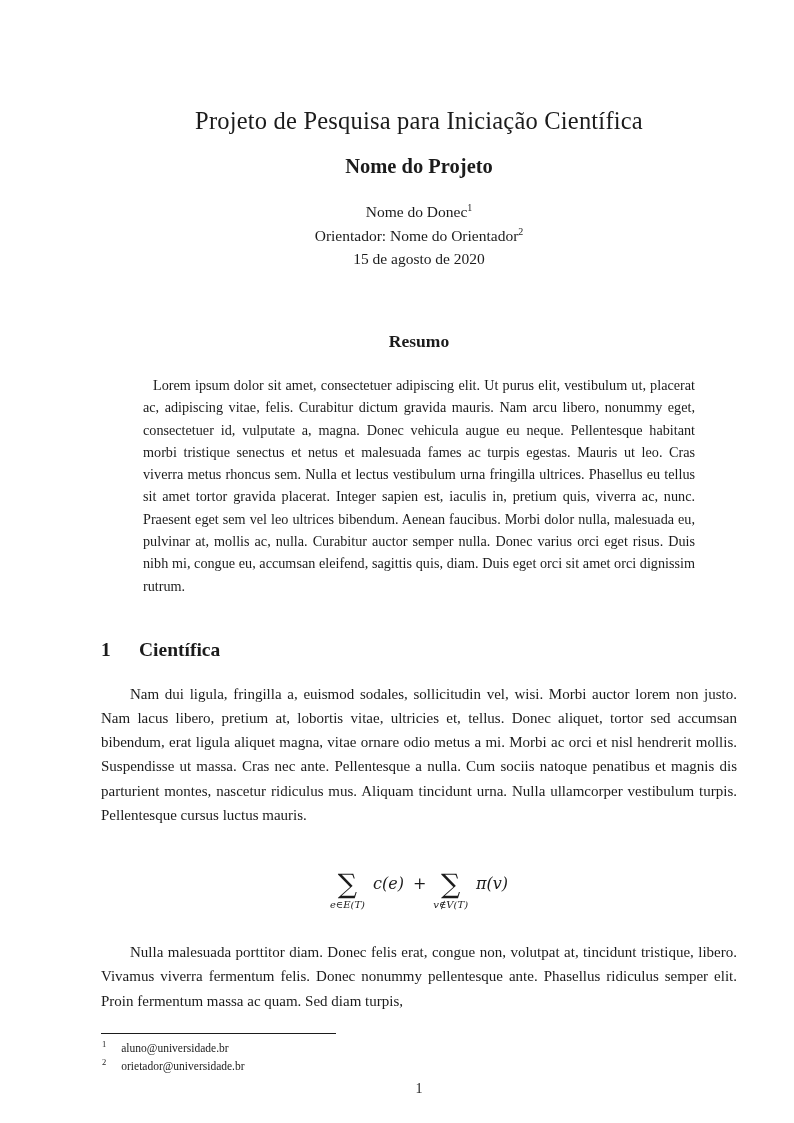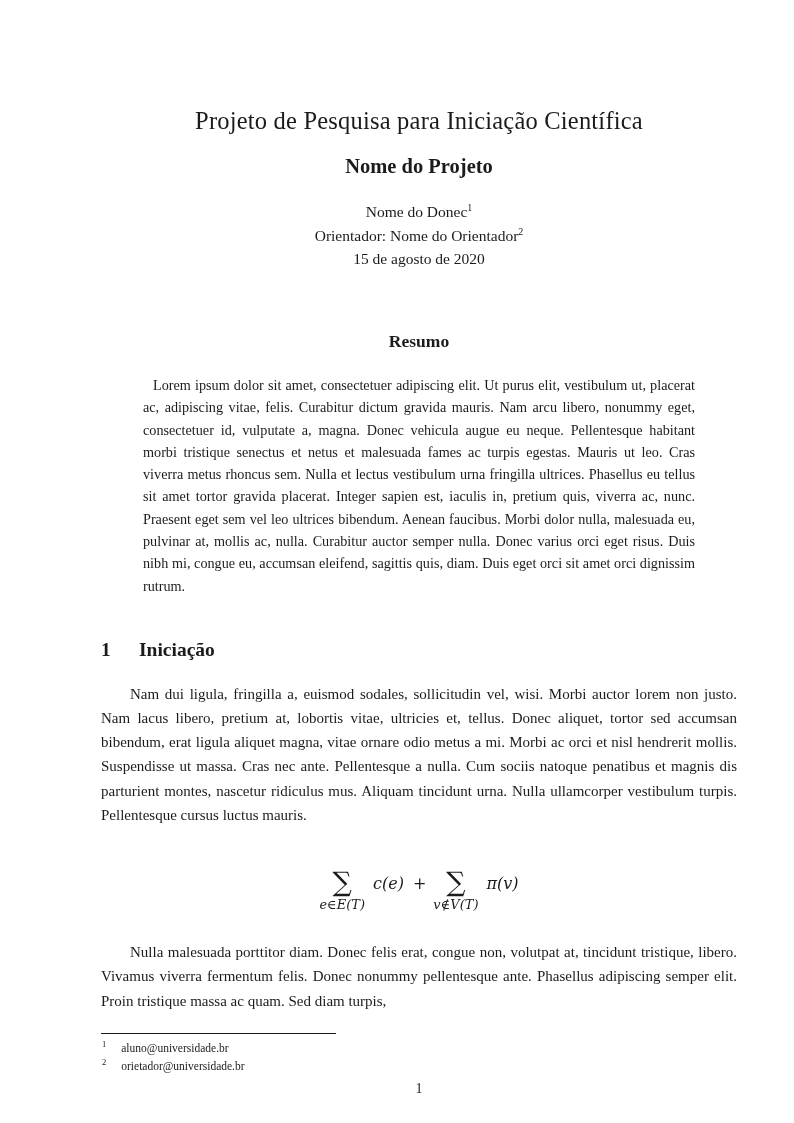--- a/index.html
+++ b/index.html
@@ -85,21 +85,21 @@
     display: inline-flex;
     flex-direction: column;
     align-items: center;
   }
   .sigma {
     font-family: "DejaVu Serif", "DejaVu Sans", serif;
     font-size: 27px;
     line-height: 1.05;
   }
   .limits {
-    font-size: 13px;
+    font-size: 10px;
     font-style: italic;
     font-family: "DejaVu Serif", "DejaVu Sans", serif;
     margin-top: 1px;
     white-space: nowrap;
   }
   .term, .op {
     font-style: italic;
     font-size: 16px;
     font-family: "DejaVu Serif", serif;
     transform: translateY(-7px);
@@ -153,39 +153,39 @@
         <div class="author-line">15 de agosto de 2020</div>
       </div>
     </header>
 
     <section class="abstract">
       <h2 class="abstract-heading">Resumo</h2>
       <p class="abstract-text">Lorem ipsum dolor sit amet, consectetuer adipiscing elit. Ut purus elit, vestibulum ut, placerat ac, adipiscing vitae, felis. Curabitur dictum gravida mauris. Nam arcu libero, nonummy eget, consectetuer id, vulputate a, magna. Donec vehicula augue eu neque. Pellentesque habitant morbi tristique senectus et netus et malesuada fames ac turpis egestas. Mauris ut leo. Cras viverra metus rhoncus sem. Nulla et lectus vestibulum urna fringilla ultrices. Phasellus eu tellus sit amet tortor gravida placerat. Integer sapien est, iaculis in, pretium quis, viverra ac, nunc. Praesent eget sem vel leo ultrices bibendum. Aenean faucibus. Morbi dolor nulla, malesuada eu, pulvinar at, mollis ac, nulla. Curabitur auctor semper nulla. Donec varius orci eget risus. Duis nibh mi, congue eu, accumsan eleifend, sagittis quis, diam. Duis eget orci sit amet orci dignissim rutrum.</p>
     </section>
 
     <section>
-      <h3 class="section-heading"><span class="secnum">1</span><span>Iniciação</span></h3>
+      <h3 class="section-heading"><span class="secnum">1</span><span>Científica</span></h3>
 
       <p class="para">Nam dui ligula, fringilla a, euismod sodales, sollicitudin vel, wisi. Morbi auctor lorem non justo. Nam lacus libero, pretium at, lobortis vitae, ultricies et, tellus. Donec aliquet, tortor sed accumsan bibendum, erat ligula aliquet magna, vitae ornare odio metus a mi. Morbi ac orci et nisl hendrerit mollis. Suspendisse ut massa. Cras nec ante. Pellentesque a nulla. Cum sociis natoque penatibus et magnis dis parturient montes, nascetur ridiculus mus. Aliquam tincidunt urna. Nulla ullamcorper vestibulum turpis. Pellentesque cursus luctus mauris.</p>
 
       <div class="equation">
         <span class="sumwrap">
           <span class="sigma">∑</span>
           <span class="limits">e∈E(T)</span>
         </span>
         <span class="term left">c(e)</span>
         <span class="op">+</span>
         <span class="sumwrap">
           <span class="sigma">∑</span>
           <span class="limits">v∉V(T)</span>
         </span>
         <span class="term right">π(v)</span>
       </div>
 
-      <p class="para">Nulla malesuada porttitor diam. Donec felis erat, congue non, volutpat at, tincidunt tristique, libero. Vivamus viverra fermentum felis. Donec nonummy pellentesque ante. Phasellus adipiscing semper elit. Proin tristique massa ac quam. Sed diam turpis,</p>
+      <p class="para">Nulla malesuada porttitor diam. Donec felis erat, congue non, volutpat at, tincidunt tristique, libero. Vivamus viverra fermentum felis. Donec nonummy pellentesque ante. Phasellus ridiculus semper elit. Proin fermentum massa ac quam. Sed diam turpis,</p>
     </section>
   </div>
 
   <footer class="footnote-area">
     <div class="fnrule"></div>
     <div class="footnote"><sup>1</sup><span>aluno@universidade.br</span></div>
     <div class="footnote"><sup>2</sup><span>orietador@universidade.br</span></div>
   </footer>
 
   <div class="pagenum">1</div>

